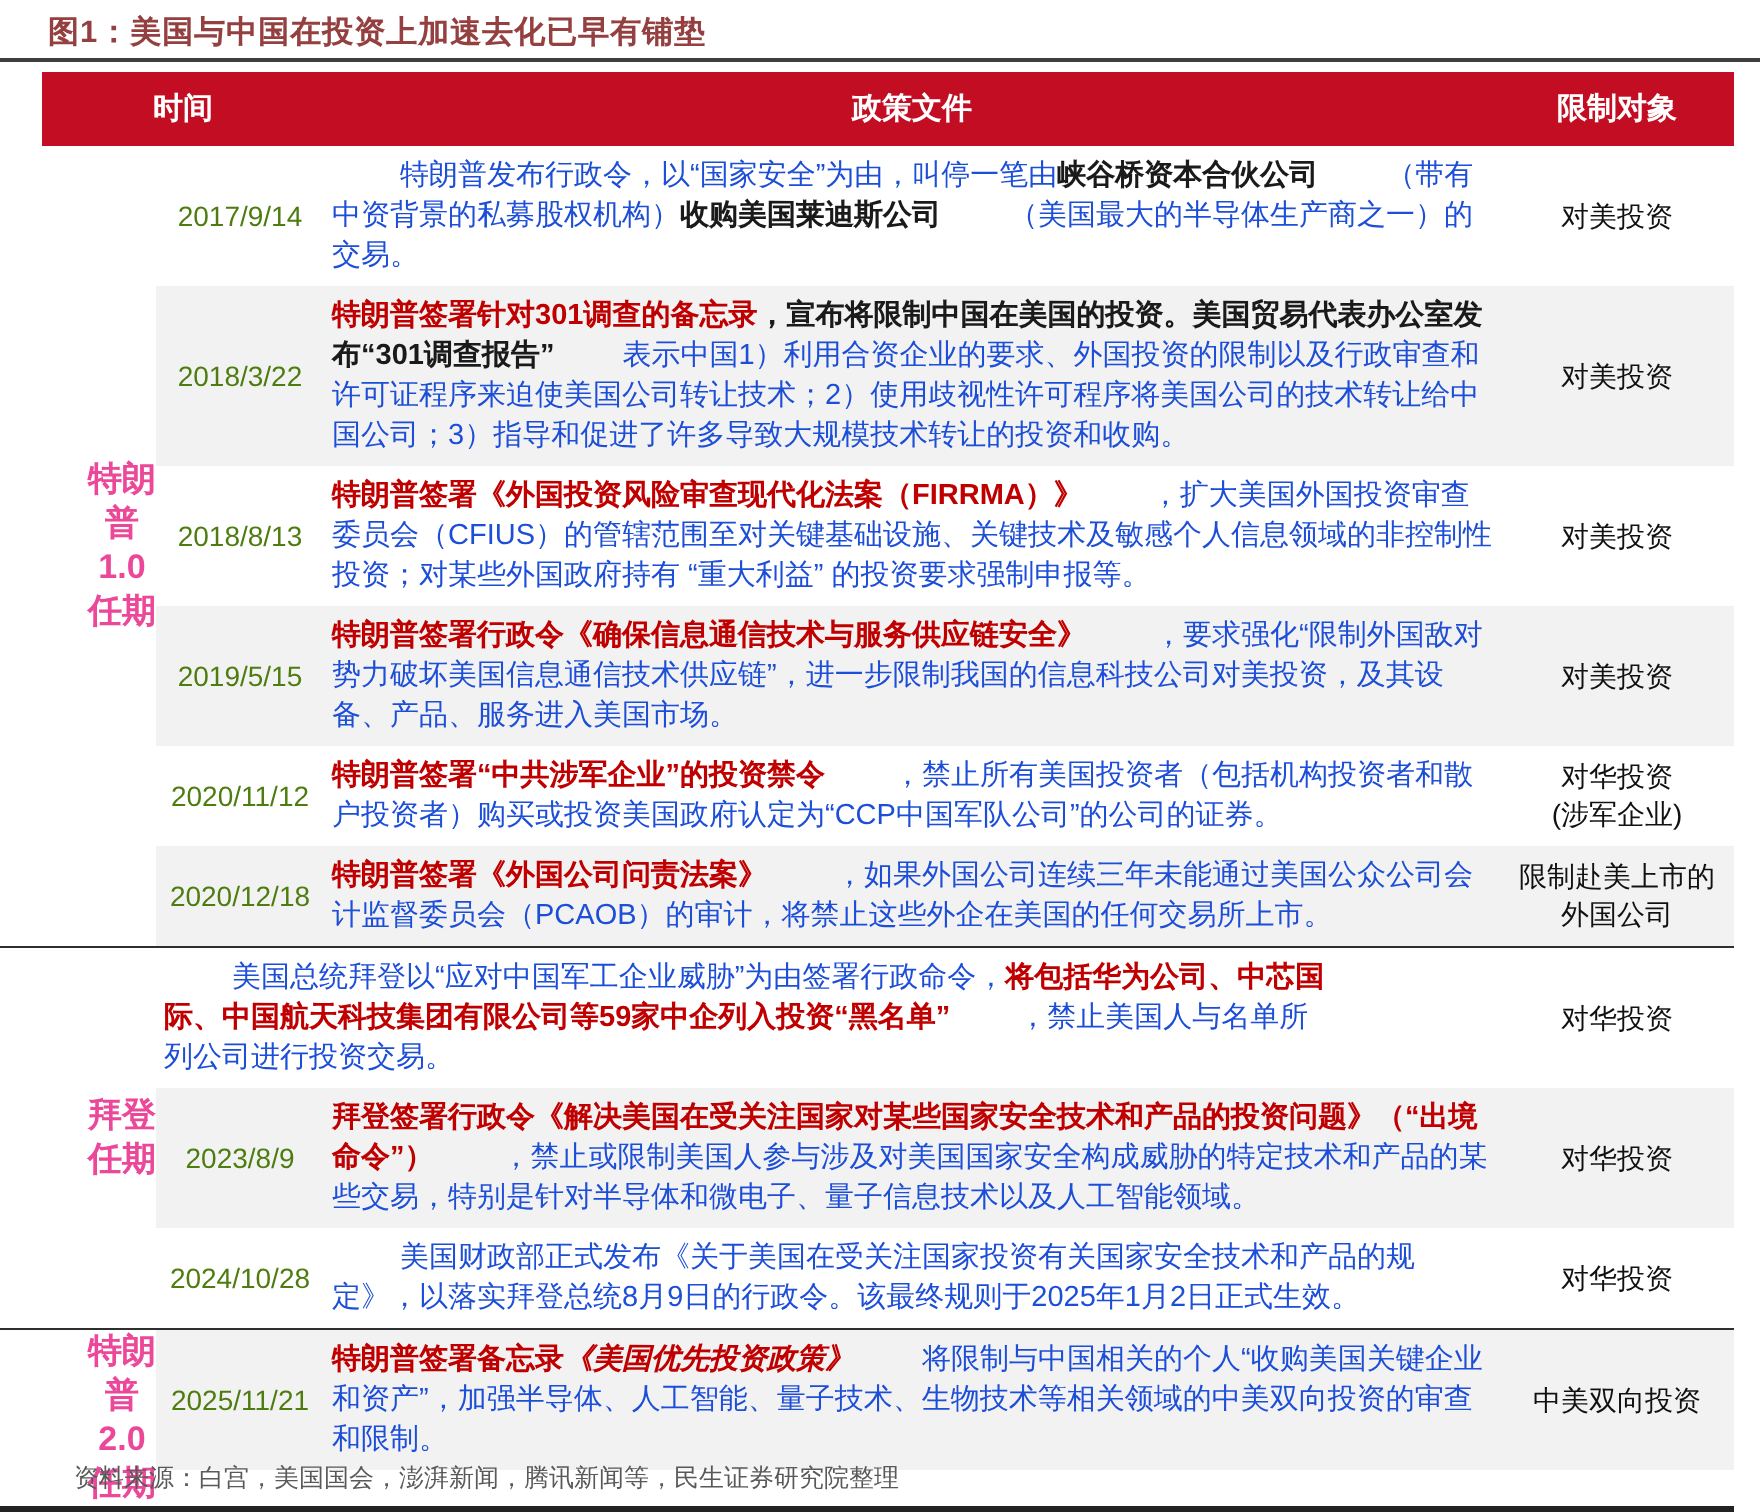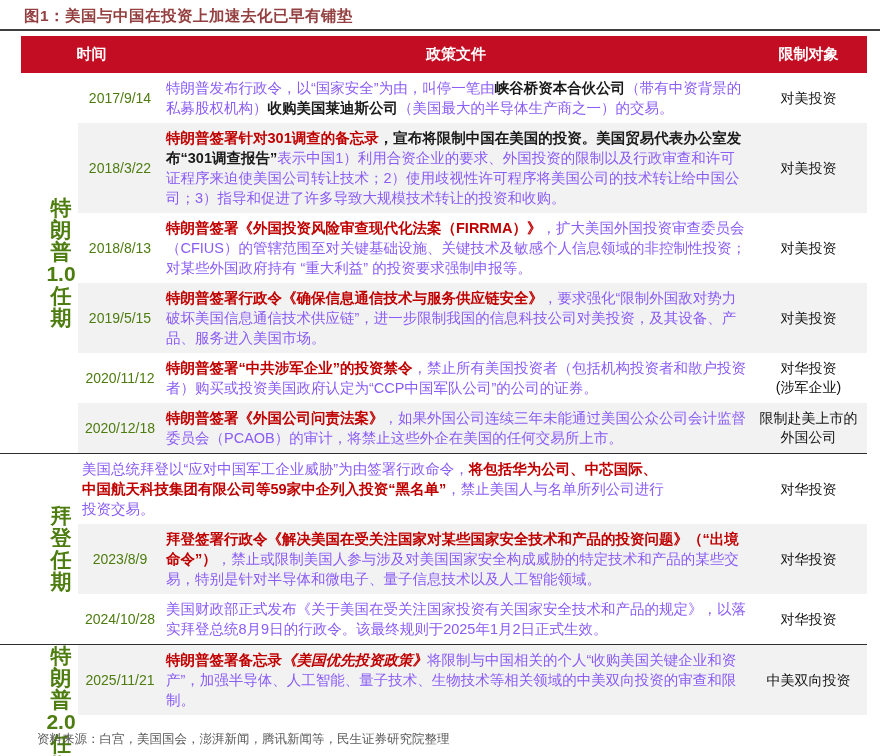--- a/index.html
+++ b/index.html
@@ -28,36 +28,36 @@
   .head-cell { text-align:center; }
   .head-time   { width:141px; }
   .head-policy { width:588px;font-family:Liberation Serif, serif; }
   .head-target { width:117px; }
   .sections { width:867px; border-bottom:3px solid var(--table_border,#222222); }
   .section { display:flex; align-items:stretch; }
   .section + .section { border-top:1px solid #2e2e2e; }
   .era-cell {
     width:78px; display:flex; flex-direction:column;
     justify-content:center; align-items:center;
-    font-weight:bold; font-size:21px; line-height:22px; color:#4d7c0f;
+    font-weight:bold; font-size:17px; line-height:22px; color:#ec4899;
     text-align:center; background:#ffffff;padding-left:44px;
   }
   .rows { width:789px; display:flex; flex-direction:column; }
   .row { display:flex; align-items:stretch; }
   .row.shaded { background:var(--stripe,#f2f2f2); }
   .date-cell {
     width:84px; display:flex; align-items:center; justify-content:center;
     font-size:14px; color:#4d7c0f; white-space:nowrap;text-align:right;
   }
   .policy-cell { flex:1; display:flex; align-items:center; padding:5px 0 5px 4px; }
   .policy-text {
     width:582px; font-size:14.5px; line-height:20px;
     word-break:break-all; text-align:left;
   }
-  .seg-n   { font-weight:normal; color:#8b5cf6; }
+  .seg-n   { font-weight:normal; color:#1d4ed8;margin-left:34px; }
   .seg-b   { font-weight:bold;   color:#1a1a1a; }
   .seg-rb  { font-weight:bold;   color:var(--text_red,#c00000); }
   .seg-rbi { font-weight:bold; font-style:italic; color:var(--text_red,#c00000); }
   .target-cell {
     width:117px; display:flex; flex-direction:column;
     justify-content:center; align-items:center;
     font-size:14px; line-height:19px; color:#111111; text-align:center;
   }
   .source-note {
     position:absolute; left:16px; top:731px;

